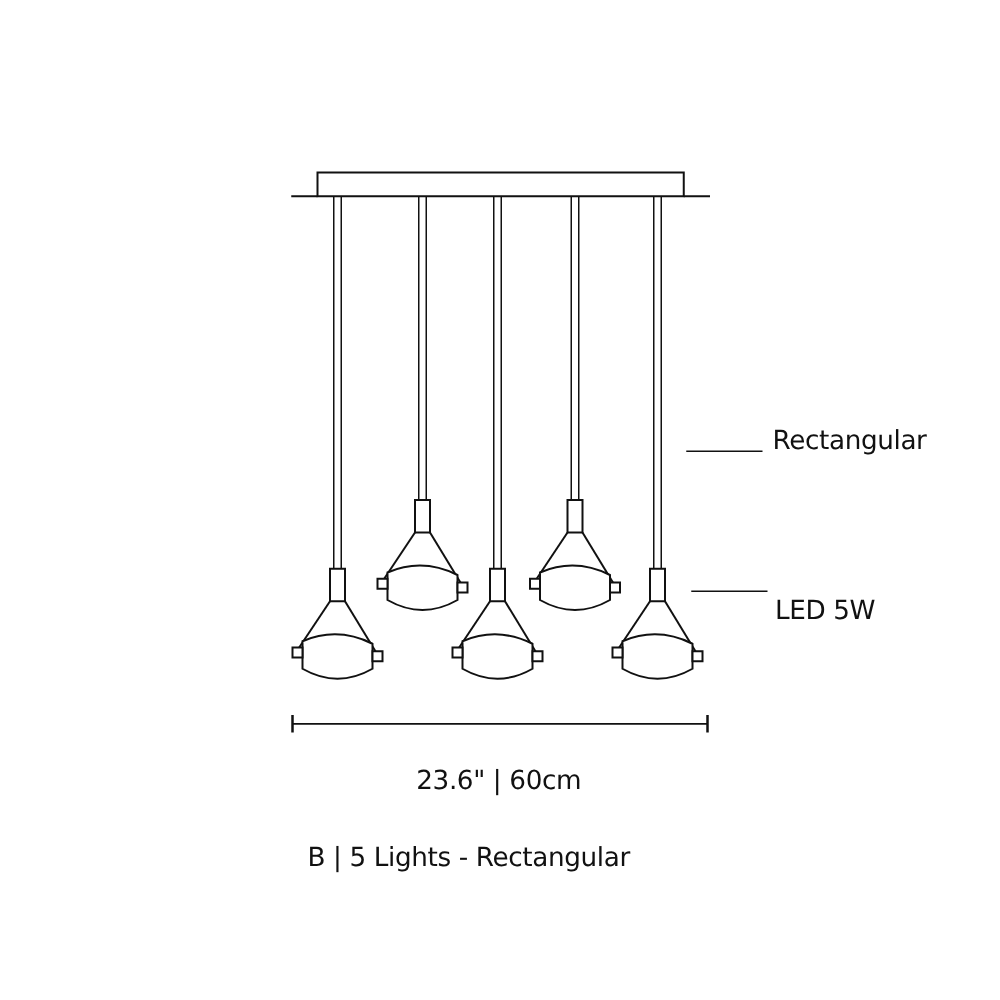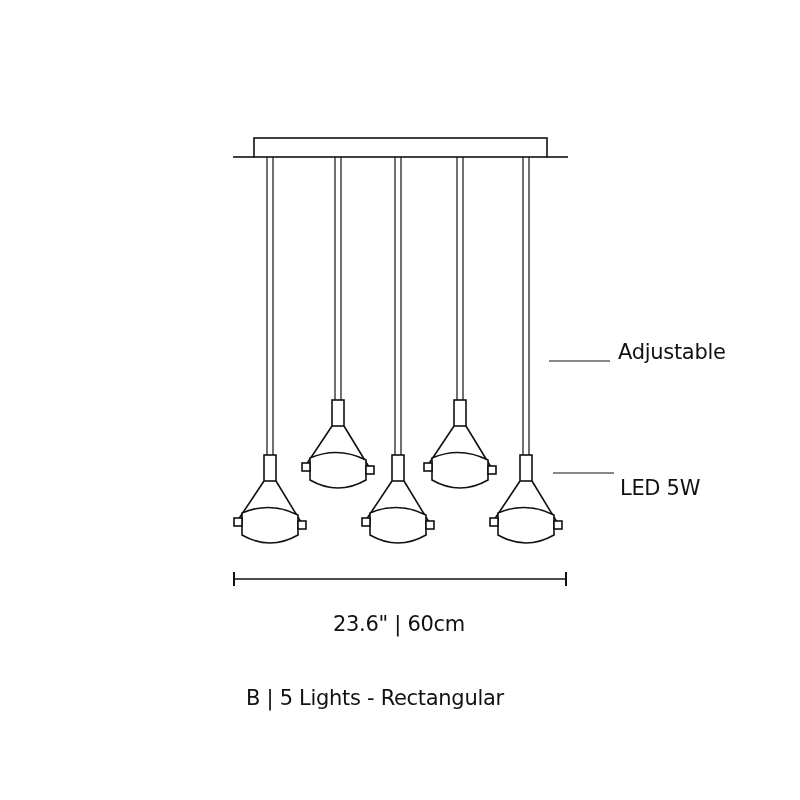--- a/index.html
+++ b/index.html
@@ -65,16 +65,16 @@
   <line x1="549" y1="361" x2="610" y2="361" stroke-width="1.2"></line>
   <line x1="553" y1="473" x2="614" y2="473" stroke-width="1.2"></line>
 
   <g>
     <line x1="234" y1="579" x2="566" y2="579" stroke-width="1.4"></line>
     <line x1="234" y1="572" x2="234" y2="586" stroke-width="2"></line>
     <line x1="566" y1="572" x2="566" y2="586" stroke-width="2"></line>
   </g>
 </svg>
 
-<div class="label" style="left:618px; top:340px;">Adjustable</div>
+<div class="label" style="left:618px; top:340px;">Rectangular</div>
 <div class="label" style="left:620px; top:476px;">LED 5W</div>
 <div class="dim-text" style="left:333px; top:612px;">23.6" | 60cm</div>
-<div class="dim-text" style="left:246px; top:674px;margin-top:12px;">B | 5 Lights - Rectangular</div>
+<div class="dim-text" style="left:246px; top:674px;">B | 5 Lights - Rectangular</div>
 
 </body></html>

